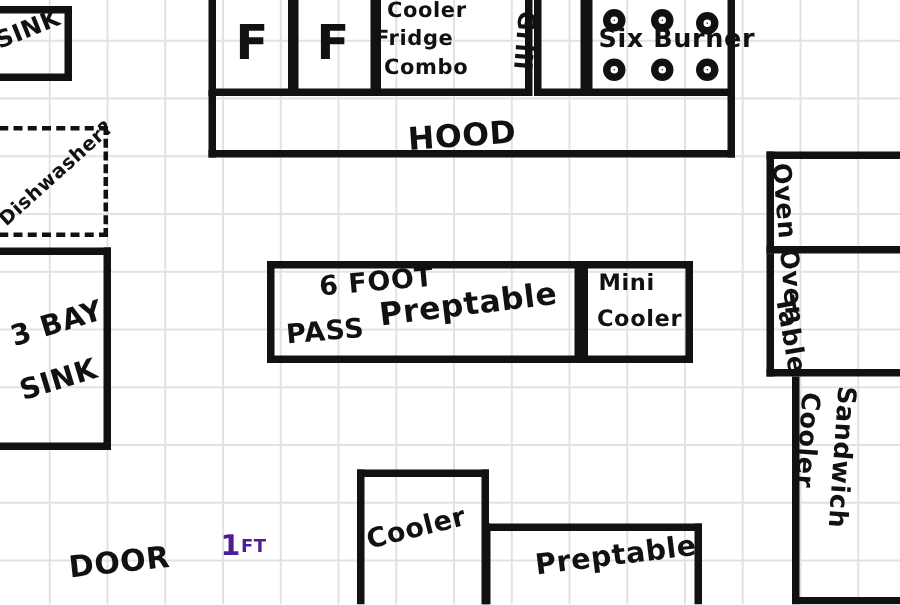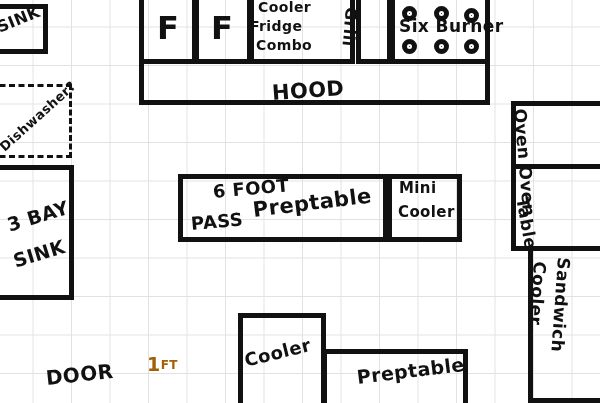--- a/index.html
+++ b/index.html
@@ -44,21 +44,21 @@
   .label {
     position: absolute;
     color: #111111;
     font-family: "DejaVu Sans", sans-serif;
     font-weight: 700;
     white-space: nowrap;
     letter-spacing: 0.4px;
     line-height: 1.05;
     user-select: none;
   }
-  .label.red { color: #a16207; }
+  .label.red { color: #4c1d95; }
   .hand { font-family: "DejaVu Sans", sans-serif; }
   .burner {
     position: absolute;
     width: 15px;
     height: 15px;
     border-radius: 50%;
     background: #111111;
     border: 3px solid #111111;
     box-sizing: border-box;
   }

